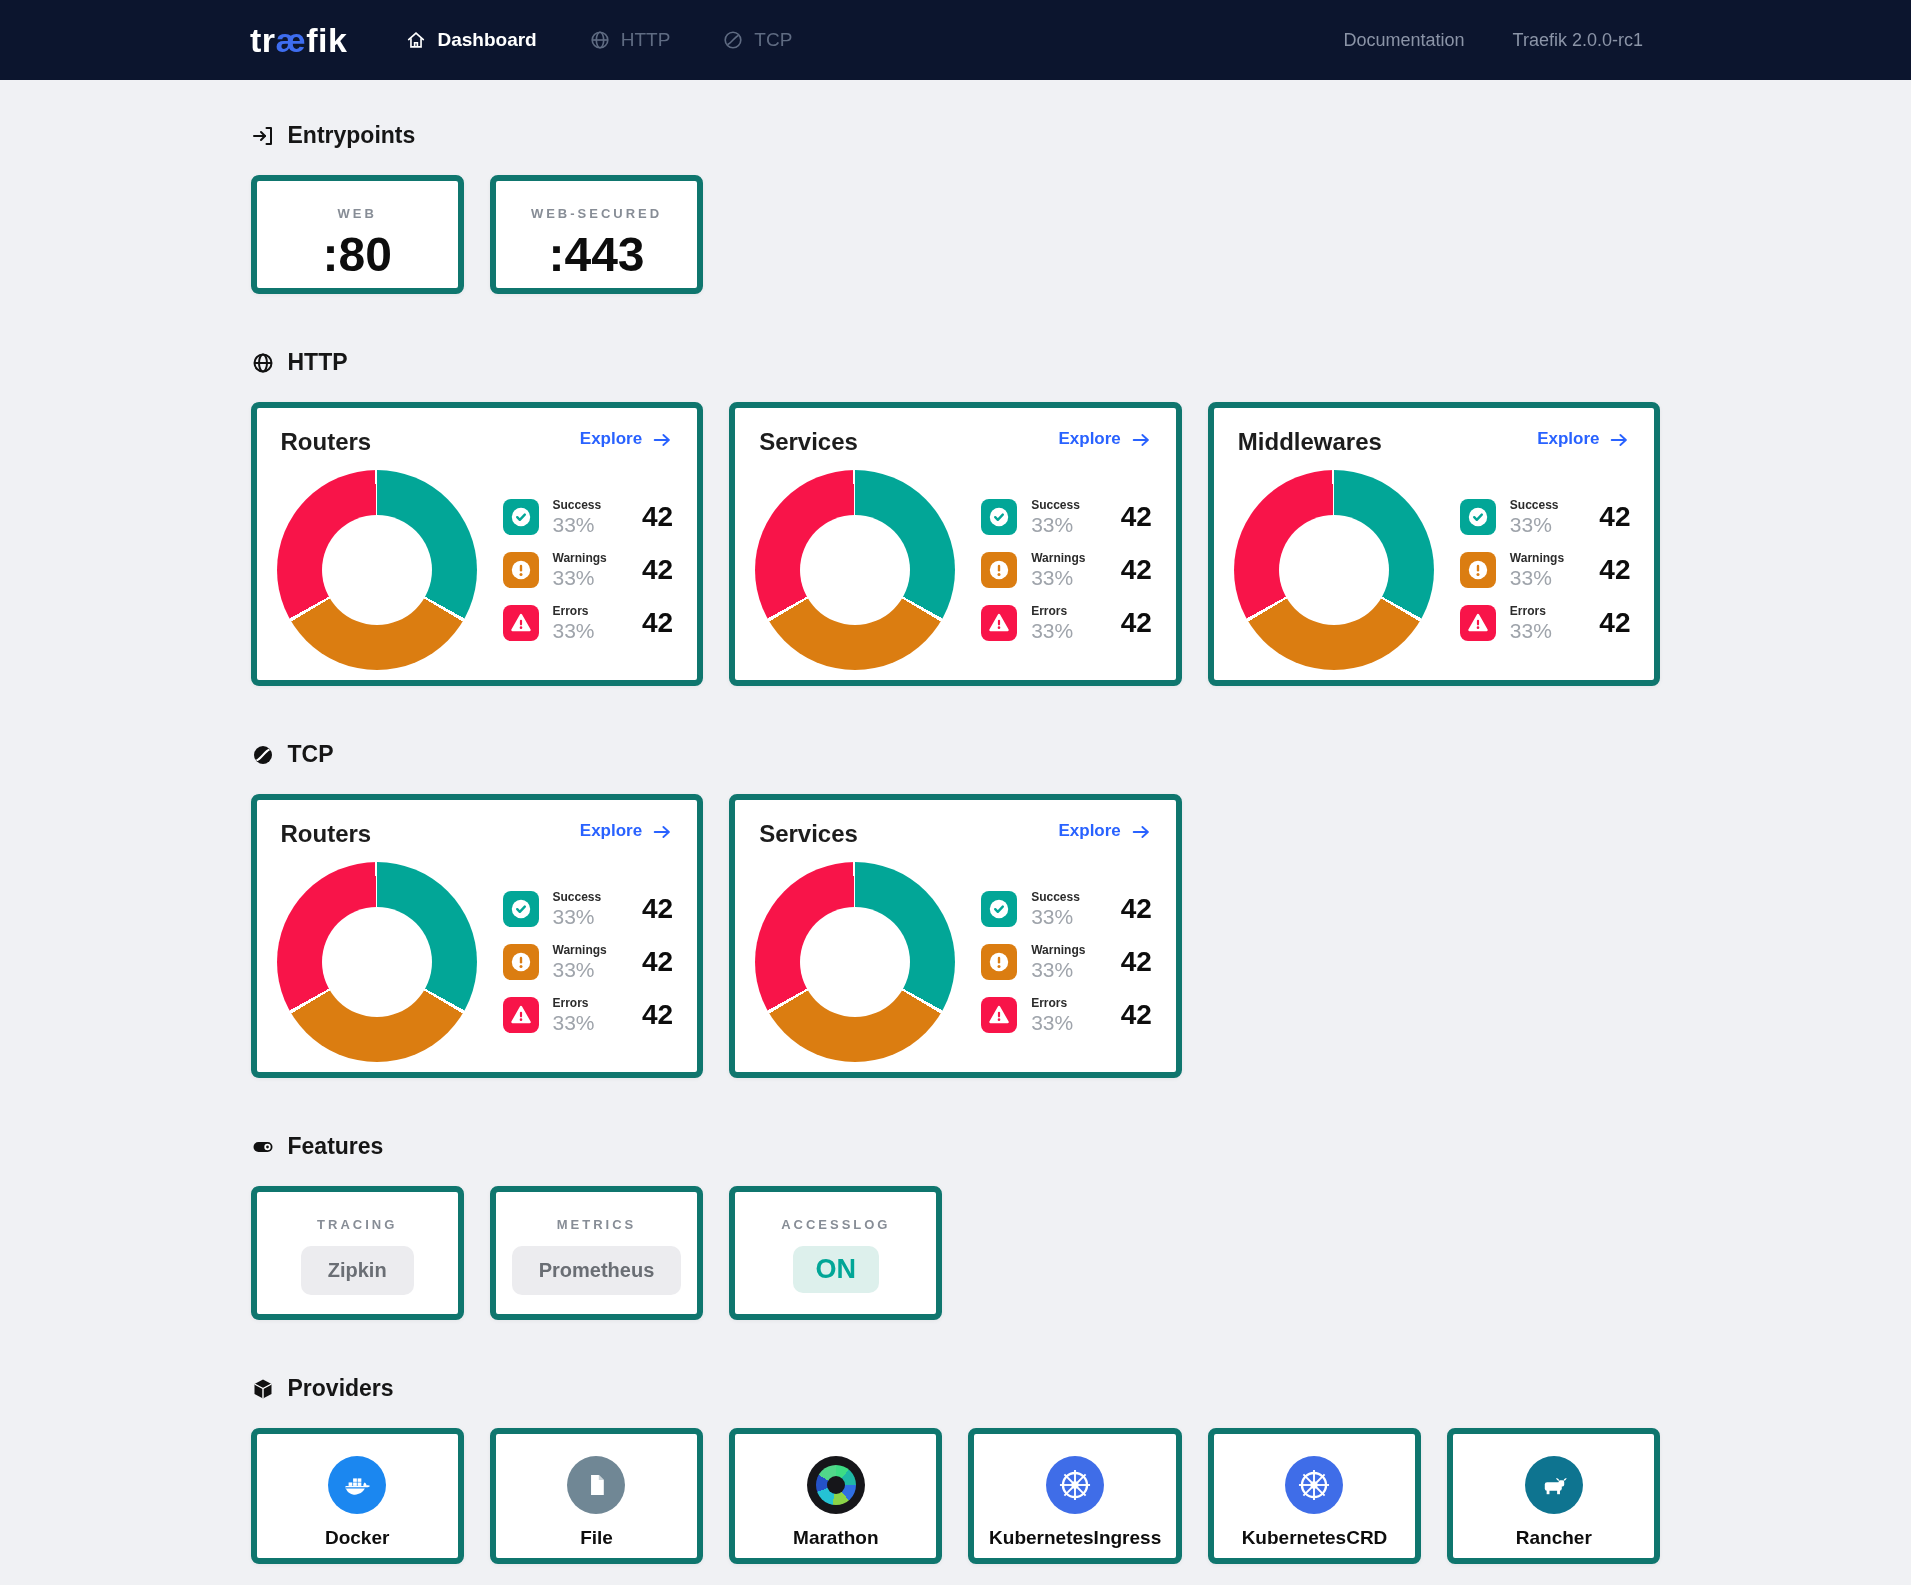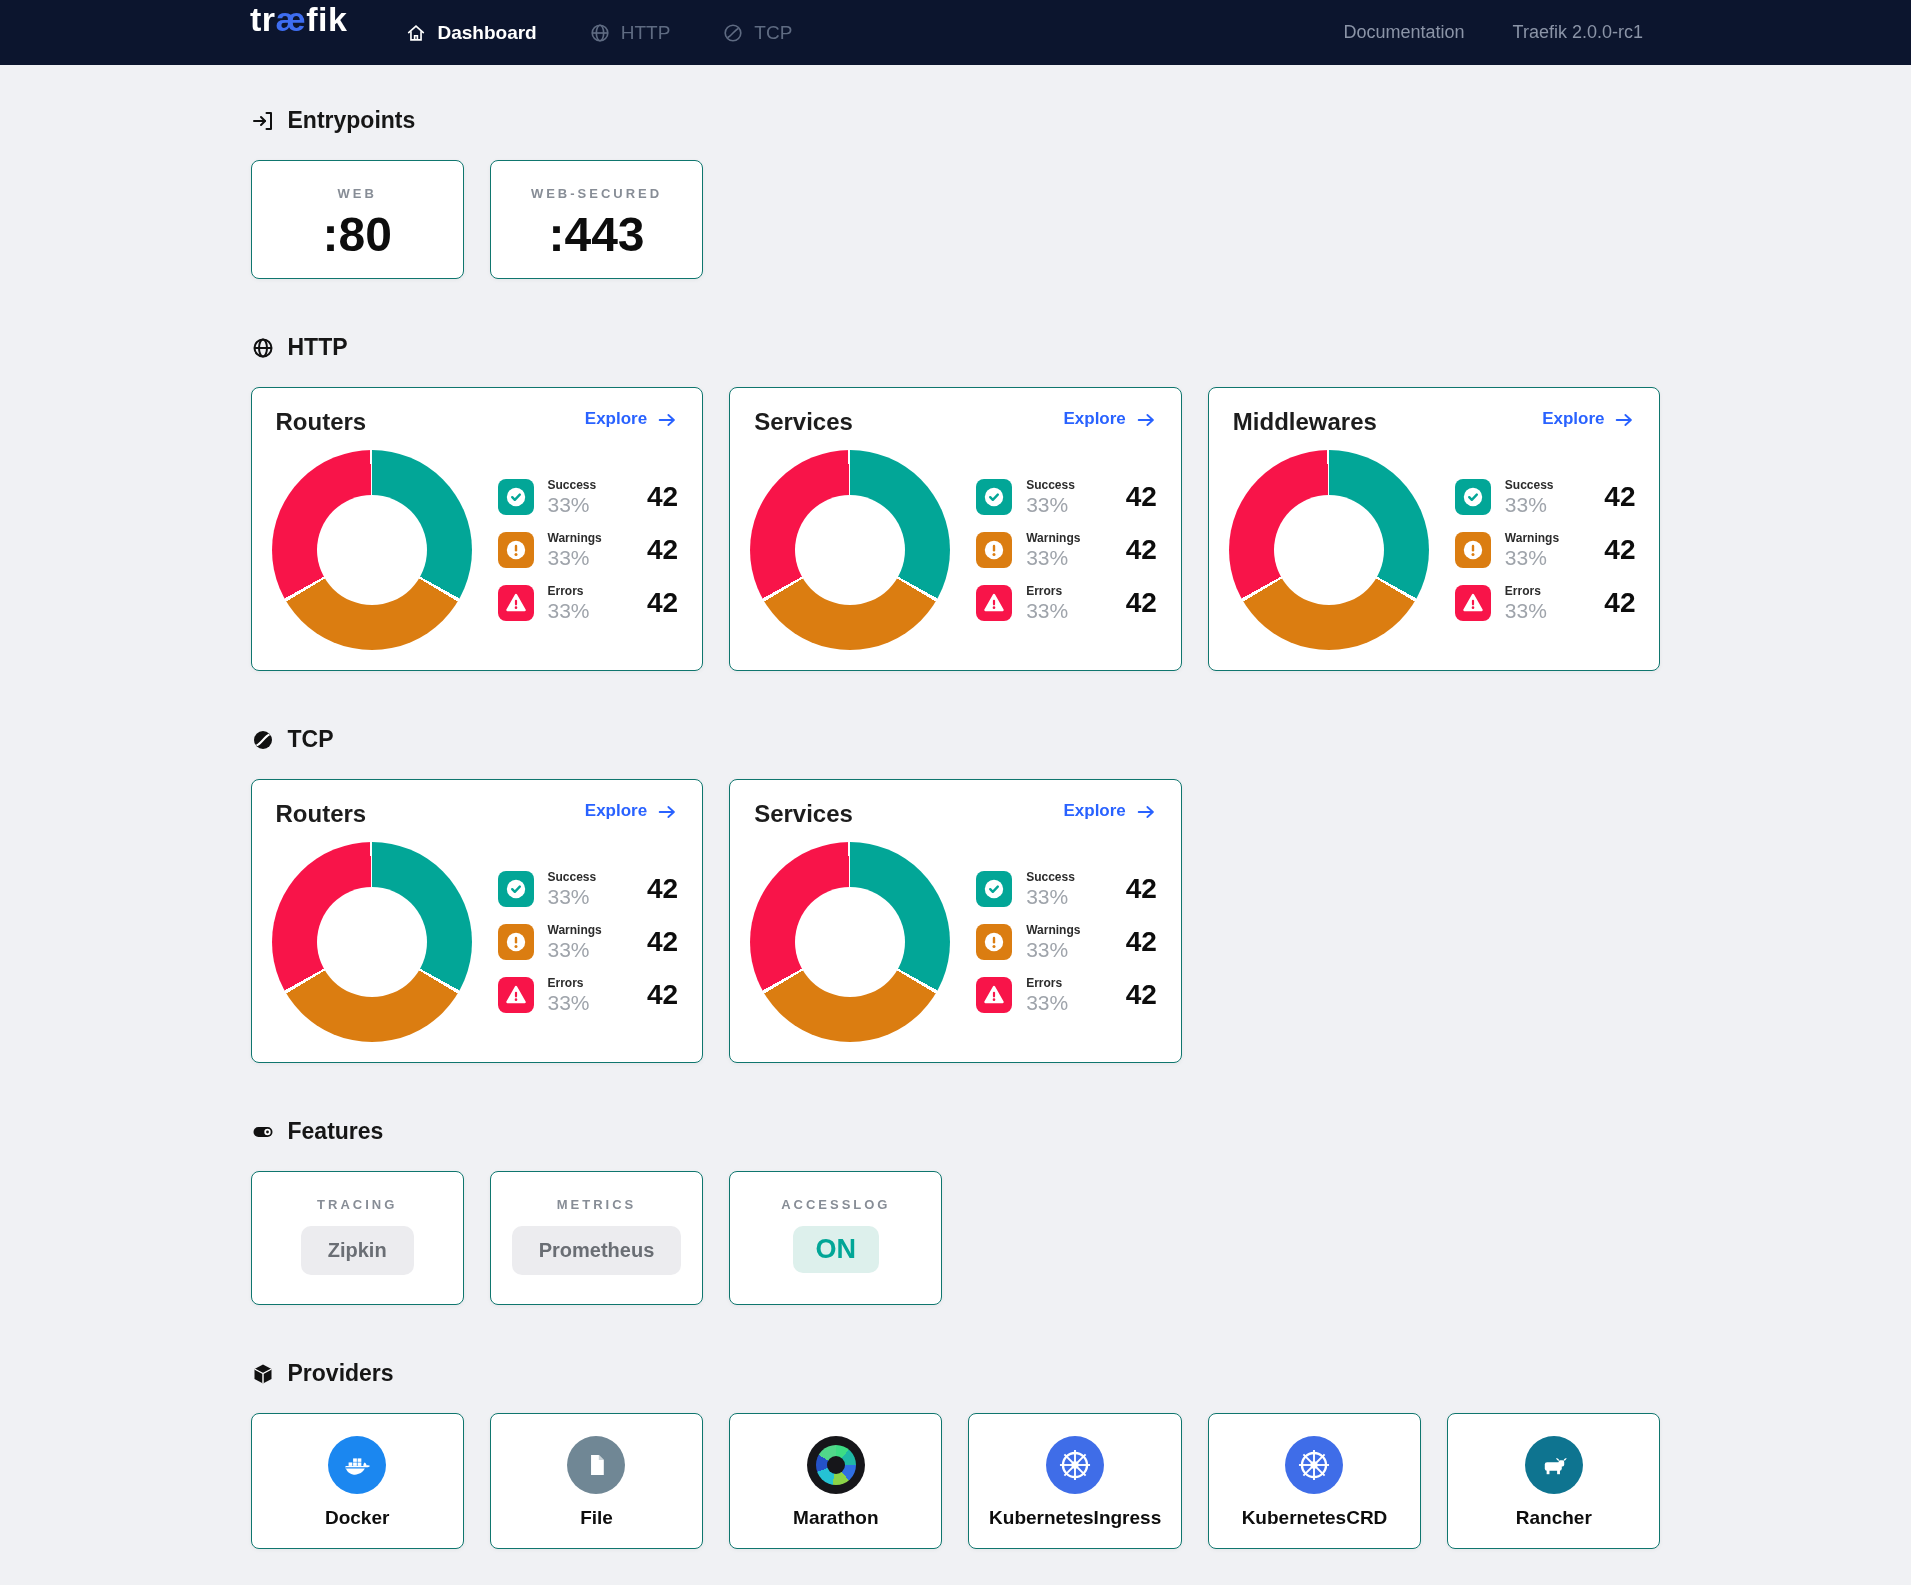--- a/index.html
+++ b/index.html
@@ -1,36 +1,36 @@
 <!DOCTYPE html>
 <html><head>
 <meta charset="utf-8">
 <style>
   * { margin:0; padding:0; box-sizing:border-box; }
   html,body { width:1911px; height:1585px; background:#f0f1f4; font-family:"Liberation Sans", sans-serif; }
 
   
-  .navbar { height:65px; background:#0c152e; display:flex; padding:0 268px 0 250px; }
+  .navbar { height:80px; background:#0c152e; display:flex; align-items:center; padding:0 268px 0 250px; }
   .logo { font-size:34px; font-weight:700; color:#ffffff; letter-spacing:.5px; margin-right:58px; cursor:pointer; }
   .logo .ae { color:#3e6df0; }
   .nav-item { display:flex; align-items:center; gap:10px; font-size:19px; margin-right:52px; cursor:pointer; color:#5f6b82; }
   .nav-item.active { color:#ffffff; font-weight:600; }
   .nav-item svg { display:block; }
   .nav-right { margin-left:auto; display:flex; align-items:center; gap:48px; color:#8b94a7; font-size:18px; }
 
   
   .container { width:1410px; margin:0 auto; }
   .grid { display:grid; grid-template-columns:repeat(6,1fr); gap:26px; }
   .sec-head { display:flex; align-items:center; gap:13px; font-size:23px; font-weight:700; color:#161616; }
   .sec-head svg { display:block; }
   .mt-entry { padding-top:42px; }
   .mt-sec { margin-top:55px; }
   .mt-row { margin-top:26px; }
 
-  .card { background:#ffffff; border:1px solid #0f766e; border-radius:8px; box-shadow:0 1px 4px rgba(0,0,0,.05); }
+  .card { background:#ffffff; border:6px solid #0f766e; border-radius:8px; box-shadow:0 1px 4px rgba(0,0,0,.05); }
 
   
   .mini-card { grid-column:span 1; height:119px; text-align:center; }
   .mini-label { margin-top:25px; font-size:13px; font-weight:700; letter-spacing:3px; color:#878d96; }
   .mini-value { margin-top:6px; font-size:48px; font-weight:700; color:#0d0d0d; }
 
   .feat-card { grid-column:span 1; height:134px; text-align:center; }
   .pill { display:inline-block; margin-top:14px; background:#ececef; color:#6a6e74; font-size:20px; font-weight:600; padding:13px 27px; border-radius:10px; }
   .pill.on { background:#ddf0ec; color:#02a697; font-size:27px; font-weight:800; padding:8px 23px; }
 

